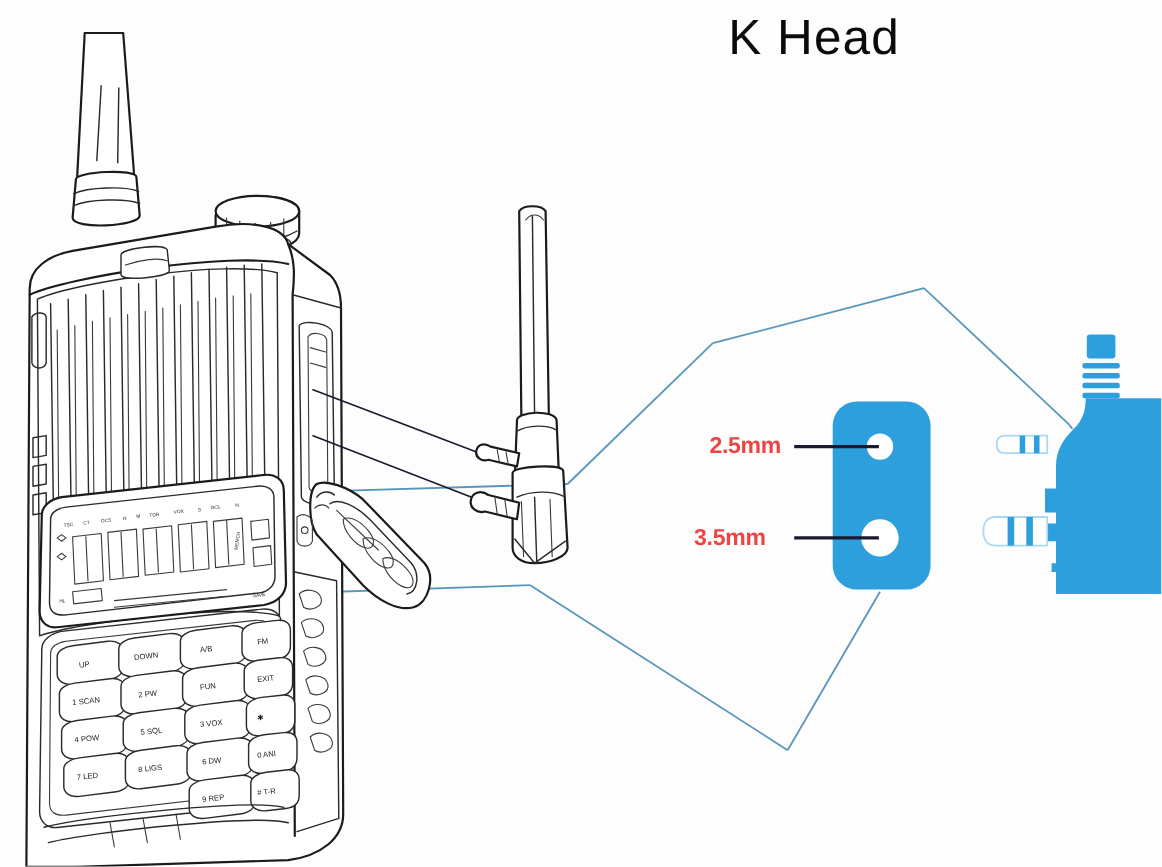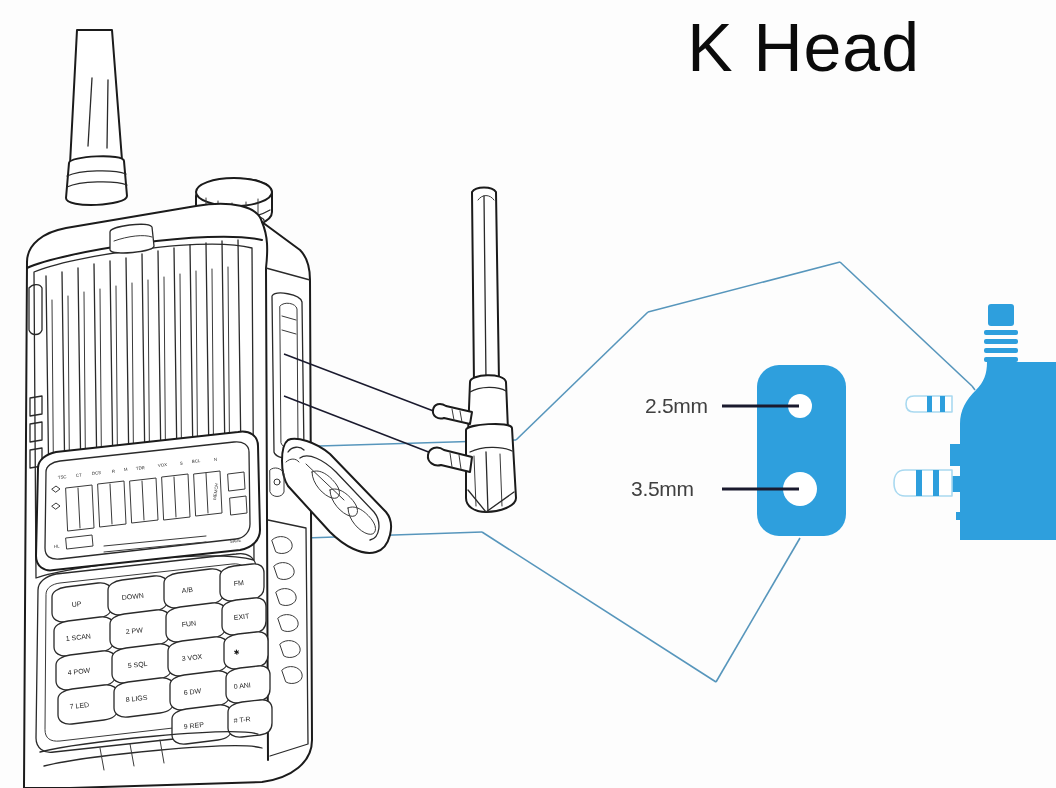--- a/index.html
+++ b/index.html
@@ -23,33 +23,33 @@
     left: 0;
     top: 0;
     width: 1056px;
     height: 788px;
   }
   .title {
     position: absolute;
     left: 560px;
     top: 8px;
     width: 360px;
-    text-align: right;
-    font-size: 68px;
+    text-align: center;
+    font-size: 45px;
     font-weight: 400;
     letter-spacing: 1px;
     color: #0b0b0b;
     font-family: "Liberation Sans", sans-serif;
     white-space: nowrap;
   }
   .dim-label {
     position: absolute;
     font-size: 21px;
-    font-weight: normal;
-    color: #404040;
+    font-weight: bold;
+    color: #ef4444;
     font-family: "Liberation Sans", sans-serif;
     letter-spacing: -0.3px;
     white-space: nowrap;
   }
   #label-25 { left: 645px; top: 394px; }
   #label-35 { left: 631px; top: 477px; }
 </style>
 </head>
 <body>
 

